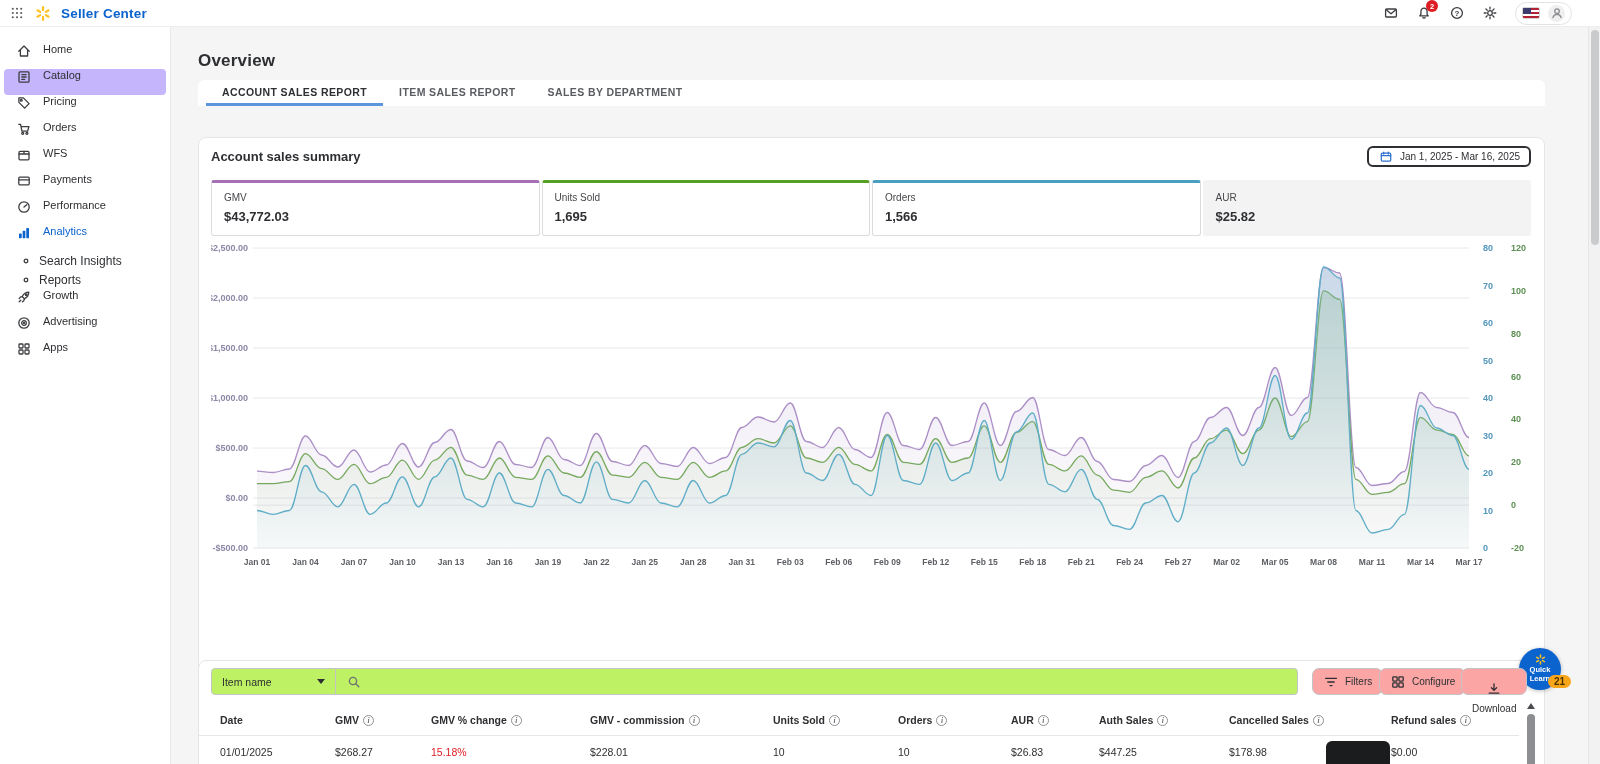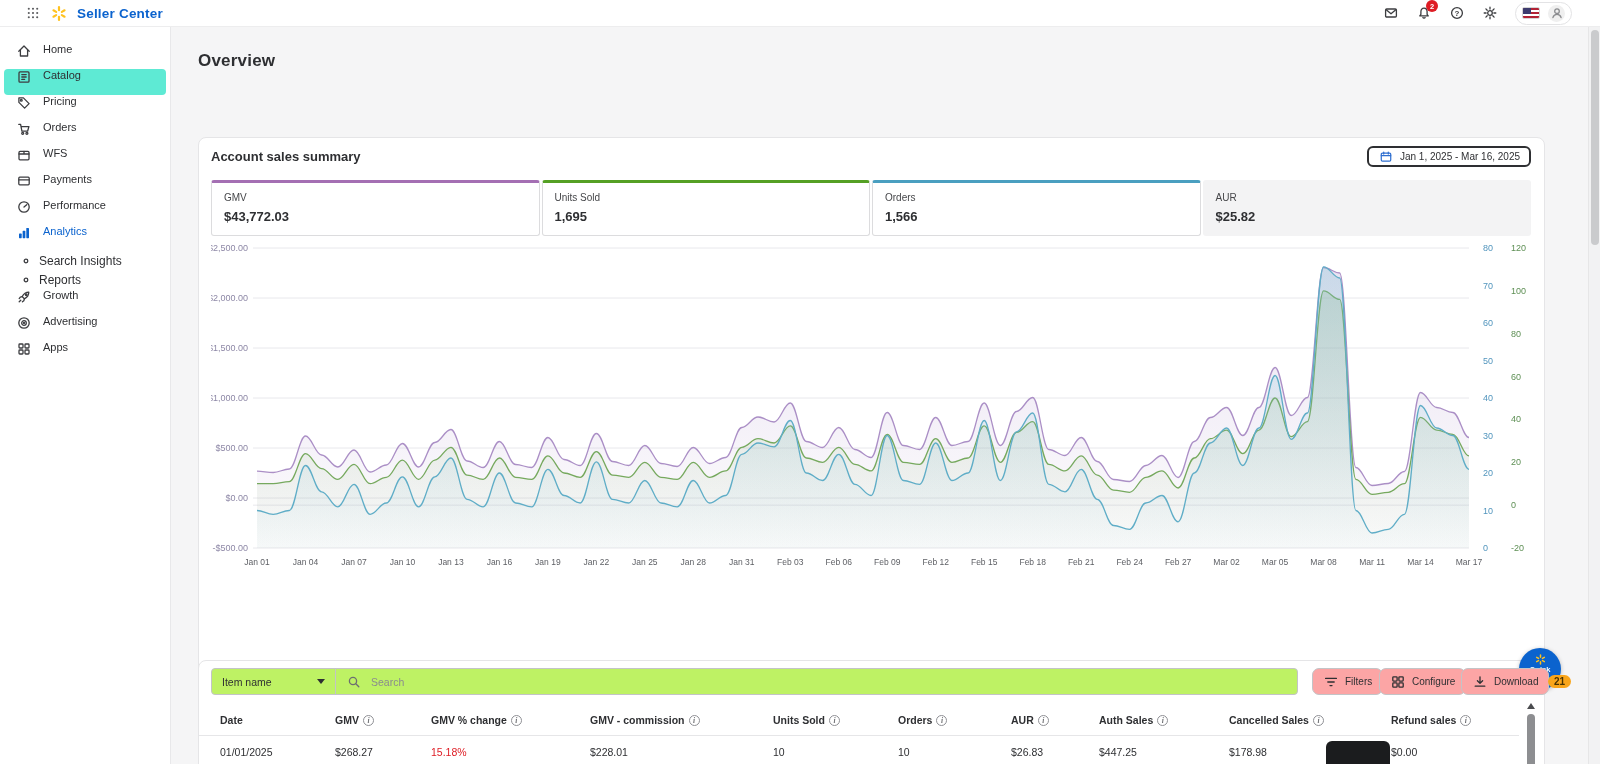--- a/index.html
+++ b/index.html
@@ -2,37 +2,37 @@
 <html><head>
 <meta charset="utf-8">
 <style>
   html,body{margin:0;padding:0;background:#fff;}
   *{box-sizing:border-box;}
   .app{position:relative;width:1600px;height:764px;overflow:hidden;background:#fff;
        font-family:"Liberation Sans",sans-serif;color:#2e2f32;}
   
   .topbar{position:absolute;left:0;top:0;width:1600px;height:27px;background:#fff;
           border-bottom:1px solid #ededee;display:flex;align-items:center;z-index:20;}
-  .topbar-left{display:flex;align-items:center;gap:10px;padding-left:25px;justify-content:center;}
+  .topbar-left{display:flex;align-items:center;gap:10px;padding-left:9px;justify-content:center;}
   .brand-text{font-size:13.5px;font-weight:bold;color:#0b63ce;letter-spacing:.2px;}
   .topbar-right{margin-left:auto;display:flex;align-items:center;gap:17px;padding-right:28px;}
   .tb-icon{position:relative;width:16px;height:16px;display:inline-flex;align-items:center;justify-content:center;cursor:pointer;}
   .tb-badge{position:absolute;top:-5px;right:-6px;min-width:12px;height:12px;border-radius:7px;background:#de1c24;
             color:#fff;font-size:7.5px;font-weight:bold;display:flex;align-items:center;justify-content:center;padding:0 2px;}
   .account-pill{display:flex;align-items:center;gap:8px;border:1px solid #e3e3e5;border-radius:14px;padding:2px 6px;background:#fff;}
   .flag{width:18px;height:12px;border-radius:2px;overflow:hidden;position:relative;
         background:repeating-linear-gradient(#b22234 0 2px,#fff 2px 4px);border:.5px solid #d5d5d5;}
   .flag::after{content:"";position:absolute;left:0;top:0;width:8px;height:6px;background:#3c3b6e;}
   .avatar{width:17px;height:17px;border-radius:50%;background:#efefef;display:flex;align-items:center;justify-content:center;}
   
   .sidebar{position:absolute;left:0;top:27px;width:171px;height:737px;background:#fff;
            border-right:1px solid #e8e8ea;padding-top:16px;z-index:10;}
   .side-item{display:flex;align-items:flex-start;gap:11px;height:26px;margin:0 4px;padding:0 12px;border-radius:4px;
              font-size:11px;color:#2e2f32;cursor:pointer;}
-  .side-item.active-bg{background:#5eead4;}
+  .side-item.active-bg{background:#c4b5fd;}
   .side-item.blue{color:#0b63ce;}
   .side-item .icn{width:16px;height:16px;flex:0 0 16px;display:flex;}
   .side-sub{display:flex;align-items:center;gap:9px;height:19px;margin:0 4px;padding:0 12px 0 14px;
             font-size:12px;color:#2e2f32;cursor:pointer;}
   
   .main{position:absolute;left:171px;top:27px;width:1417px;height:737px;background:#f5f5f6;overflow:hidden;}
   .page-title{position:absolute;left:27px;top:24px;font-size:17px;font-weight:bold;letter-spacing:.2px;}
   .tabbar{position:absolute;left:27px;top:53px;width:1347px;height:26px;background:#fff;border-radius:6px 6px 0 0;
           display:flex;align-items:stretch;padding-left:8px;}
   .tab{display:flex;align-items:center;padding:0 16px;font-size:10.5px;font-weight:bold;letter-spacing:.4px;
@@ -43,37 +43,37 @@
   .summary-card{left:27px;top:110px;width:1347px;height:640px;}
   .summary-head{position:absolute;left:12px;top:11px;font-size:13px;font-weight:bold;}
   .date-btn{position:absolute;right:13px;top:8px;height:21px;border:2px solid #2e2f32;border-radius:6px;background:#fff;
             display:flex;align-items:center;gap:6px;padding:0 9px;font-size:10px;color:#2e2f32;cursor:pointer;}
   .metrics{position:absolute;left:12px;top:42px;right:13px;display:flex;gap:2px;}
   .metric{flex:1;height:56px;background:#fff;border:1px solid #dcdcde;border-top:3px solid #ccc;border-radius:3px;
           padding:9px 12px;cursor:pointer;}
   .metric.unselected{background:#f3f3f4;border-color:transparent;border-top-color:transparent;}
   .metric .m-label{font-size:10px;color:#46474a;}
   .metric .m-value{font-size:13px;font-weight:bold;margin-top:6px;}
-  .chart-wrap{position:absolute;left:12px;top:104px;width:1323px;height:345px;}
+  .chart-wrap{position:absolute;left:12px;top:104px;width:1323px;height:345px;font-weight:bold;}
   
   .table-card{left:27px;top:633px;width:1347px;height:150px;overflow:visible;}
   .toolbar{position:absolute;left:12px;top:7px;right:13px;height:27px;}
   .search-combo{position:absolute;left:0;top:0;width:1087px;height:27px;border:1px solid #c3c4c7;border-radius:4px;
                 background:#bef264;display:flex;align-items:center;}
   .combo-select{width:124px;height:100%;display:flex;align-items:center;justify-content:space-between;
                 padding:0 10px;border-right:1px solid #c3c4c7;font-size:10.5px;cursor:pointer;}
   .caret{width:0;height:0;border-left:4px solid transparent;border-right:4px solid transparent;border-top:5px solid #2e2f32;}
   .search-box{flex:1;display:flex;align-items:center;gap:7px;padding:0 10px;}
   .search-box input{border:none;outline:none;flex:1;font-size:10.5px;font-family:"Liberation Sans",sans-serif;color:#2e2f32;background:transparent;}
   .search-box input::placeholder{color:#8a8b8f;}
   .tbtn{position:absolute;top:0;height:27px;border:1px solid #c3c4c7;border-radius:7px;background:#fca5a5;
         display:flex;align-items:center;gap:6px;padding:12px 10px;font-size:10px;color:#2e2f32;cursor:pointer;}
   .btn-filters{left:1101px;}
   .btn-configure{left:1168px;}
-  .btn-download{left:1250px;z-index:5;}
+  .btn-download{left:1250px;z-index:5;flex-direction:column;}
   .thead,.trow{position:absolute;left:0;width:1320px;display:grid;
         grid-template-columns:115px 96px 159px 183px 125px 113px 88px 130px 162px 1fr;padding-left:21px;align-items:center;}
   .thead{top:44px;height:31px;border-bottom:1px solid #e6e6e8;font-size:10.5px;font-weight:bold;}
   .th{display:flex;align-items:center;gap:4px;}
   .info-dot{width:11px;height:11px;border:1px solid #8f9095;border-radius:50%;display:inline-flex;align-items:center;
             justify-content:center;font-size:7.5px;font-style:italic;font-weight:bold;color:#6d6e72;font-family:"Liberation Serif",serif;}
   .trow{top:75px;height:40px;font-size:10.5px;color:#2e2f32;align-items:start;padding-top:10px;}
   .neg{color:#de1c24;}
   .tooltip-pill{position:absolute;left:1127px;top:80px;width:64px;height:28px;background:#1b1c1e;border-radius:6px;z-index:3;}
   .tbl-scroll{position:absolute;right:8px;top:42px;width:10px;height:100px;}
@@ -286,20 +286,25 @@
             <rect x="3" y="9" width="4" height="4" rx="0.8"></rect>
             <rect x="9" y="9" width="4" height="4" rx="0.8"></rect>
           </svg>
         </span>
         <span>Apps</span>
       </div>
     </div>
 
   <div class="main">
     <div class="page-title">Overview</div>
+    <div class="tabbar" id="tabbar">
+        <div class="tab active">ACCOUNT SALES REPORT</div>
+        <div class="tab">ITEM SALES REPORT</div>
+        <div class="tab">SALES BY DEPARTMENT</div>
+      </div>
 
     <div class="card summary-card">
       <div class="summary-head">Account sales summary</div>
       <button class="date-btn">
         <span class="tb-icon" id="i-cal">
             <svg width="14" height="14" viewBox="0 0 16 16" fill="none" stroke="#2f6fd0" stroke-width="1.4" stroke-linecap="round">
               <rect x="2.6" y="3.6" width="10.8" height="9.2" rx="1.3"></rect>
               <path d="M2.6 6.5 H13.4 M5.4 2.3 V4.6 M10.6 2.3 V4.6"></path>
             </svg>
           </span>
@@ -414,21 +419,20 @@
             <span>Item name</span>
             <span class="caret"></span>
           </div>
           <div class="search-box">
             <span class="tb-icon" id="i-search">
                 <svg width="16" height="16" viewBox="0 0 16 16" fill="none" stroke="#3c3d40" stroke-width="1.3" stroke-linecap="round" stroke-linejoin="round">
                   <circle cx="7" cy="7" r="3.6" stroke="#6d6e71"></circle>
                   <path d="M9.8 9.8 L12.8 12.8" stroke="#6d6e71"></path>
                 </svg>
               </span>
-            <input type="text" placeholder="Search" style="">
           </div>
         </div>
         <button class="tbtn btn-filters">
           <span class="tb-icon" id="i-filter">
               <svg width="16" height="16" viewBox="0 0 16 16" fill="none" stroke="#3c3d40" stroke-width="1.3" stroke-linecap="round" stroke-linejoin="round">
                 <path d="M2.6 4.4 H13.4 M4.8 8 H11.2 M7 11.6 H9" stroke="#2e2f32"></path>
               </svg>
             </span>
           <span>Filters</span>
         </button>

